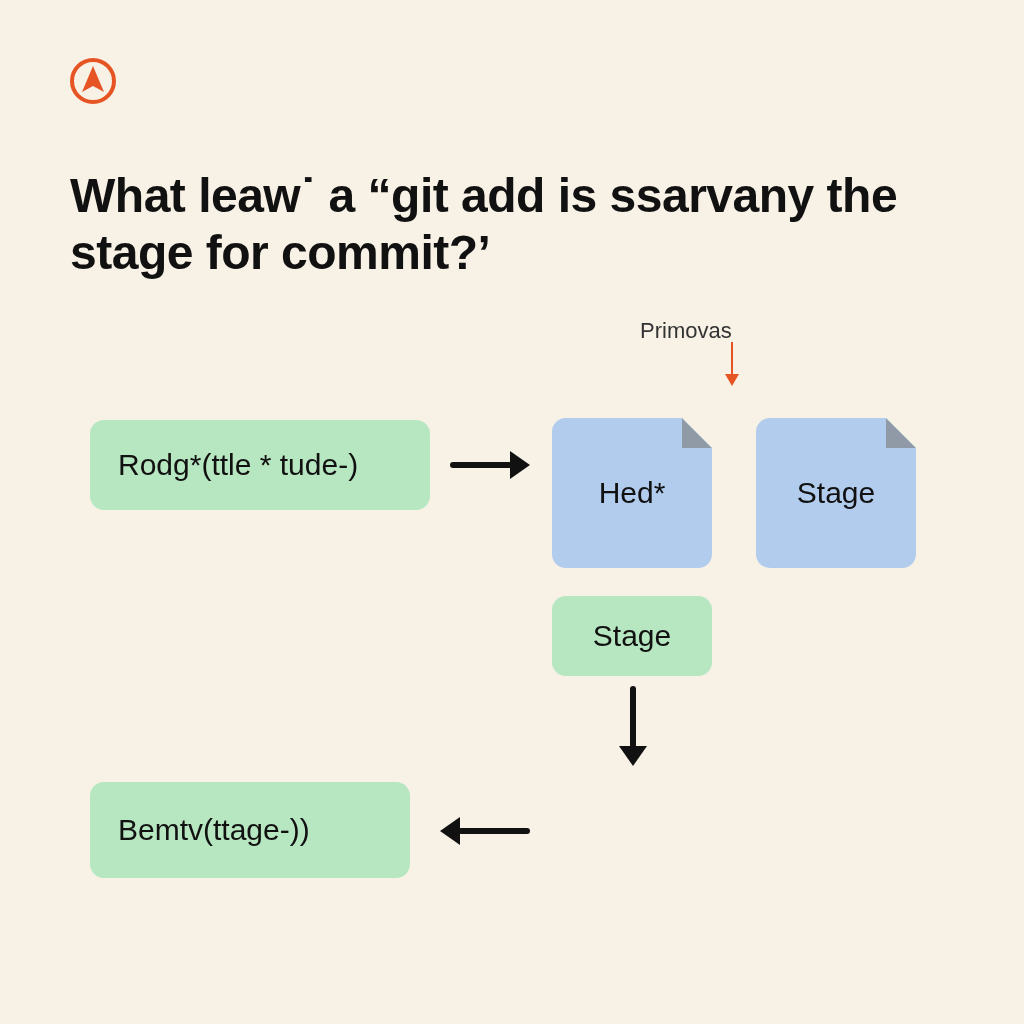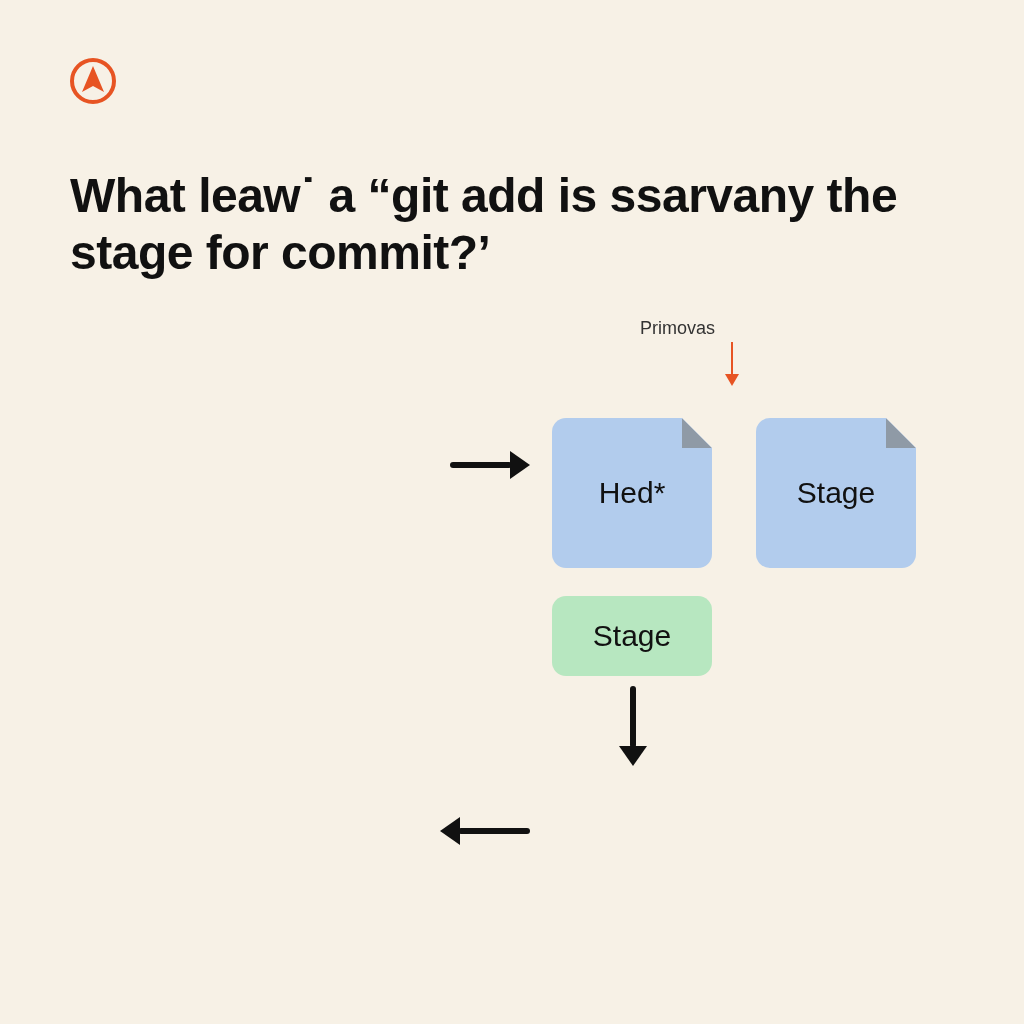--- a/index.html
+++ b/index.html
@@ -55,21 +55,21 @@
     content: "";
     position: absolute;
     top: 0; right: 0;
     width: 30px; height: 30px;
     background: #8f9aa6;
     clip-path: polygon(0 0, 100% 100%, 0 100%);
   }
 
   .annotation {
     position: absolute;
-    font-size: 18px;
+    font-size: 22px;
     color: #333;
   }
 
   
   .arrow {
     position: absolute;
   }
   .arrow .shaft {
     position: absolute;
     background: #111;
@@ -127,20 +127,21 @@
 <h1 class="title">What leaw˙ a “git add is ssarvany the stage for commit?’</h1>
 
 <div class="canvas">
 
   <div class="annotation" style="top:318px; left:640px;">Primovas</div>
   <div class="orange-arrow" style="top:342px; left:720px;">
     <div class="shaft"></div>
       <div class="head"></div>
   </div>
 
+  <div class="box green left-pad" style="top:420px; left:90px; width:340px; height:90px;">Rodg*(ttle * tude-)</div>
 
   <div class="arrow right" style="top:450px; left:450px; width:80px; height:30px;">
     <div class="shaft"></div>
       <div class="head"></div>
   </div>
 
   <div class="box blue file" style="top:394px; left:552px; width:160px; height:150px;">Hed*</div>
 
   <div class="box blue file" style="top:394px; left:756px; width:160px; height:150px;">Stage</div>
 
@@ -150,14 +151,15 @@
     <div class="shaft"></div>
       <div class="head"></div>
   </div>
 
 
   <div class="arrow left" style="top:816px; left:440px; width:90px; height:30px;">
     <div class="shaft"></div>
       <div class="head"></div>
   </div>
 
+  <div class="box green left-pad" style="top:782px; left:90px; width:320px; height:96px;">Bemtv(ttage-))</div>
 
 </div>
 
 </body></html>

